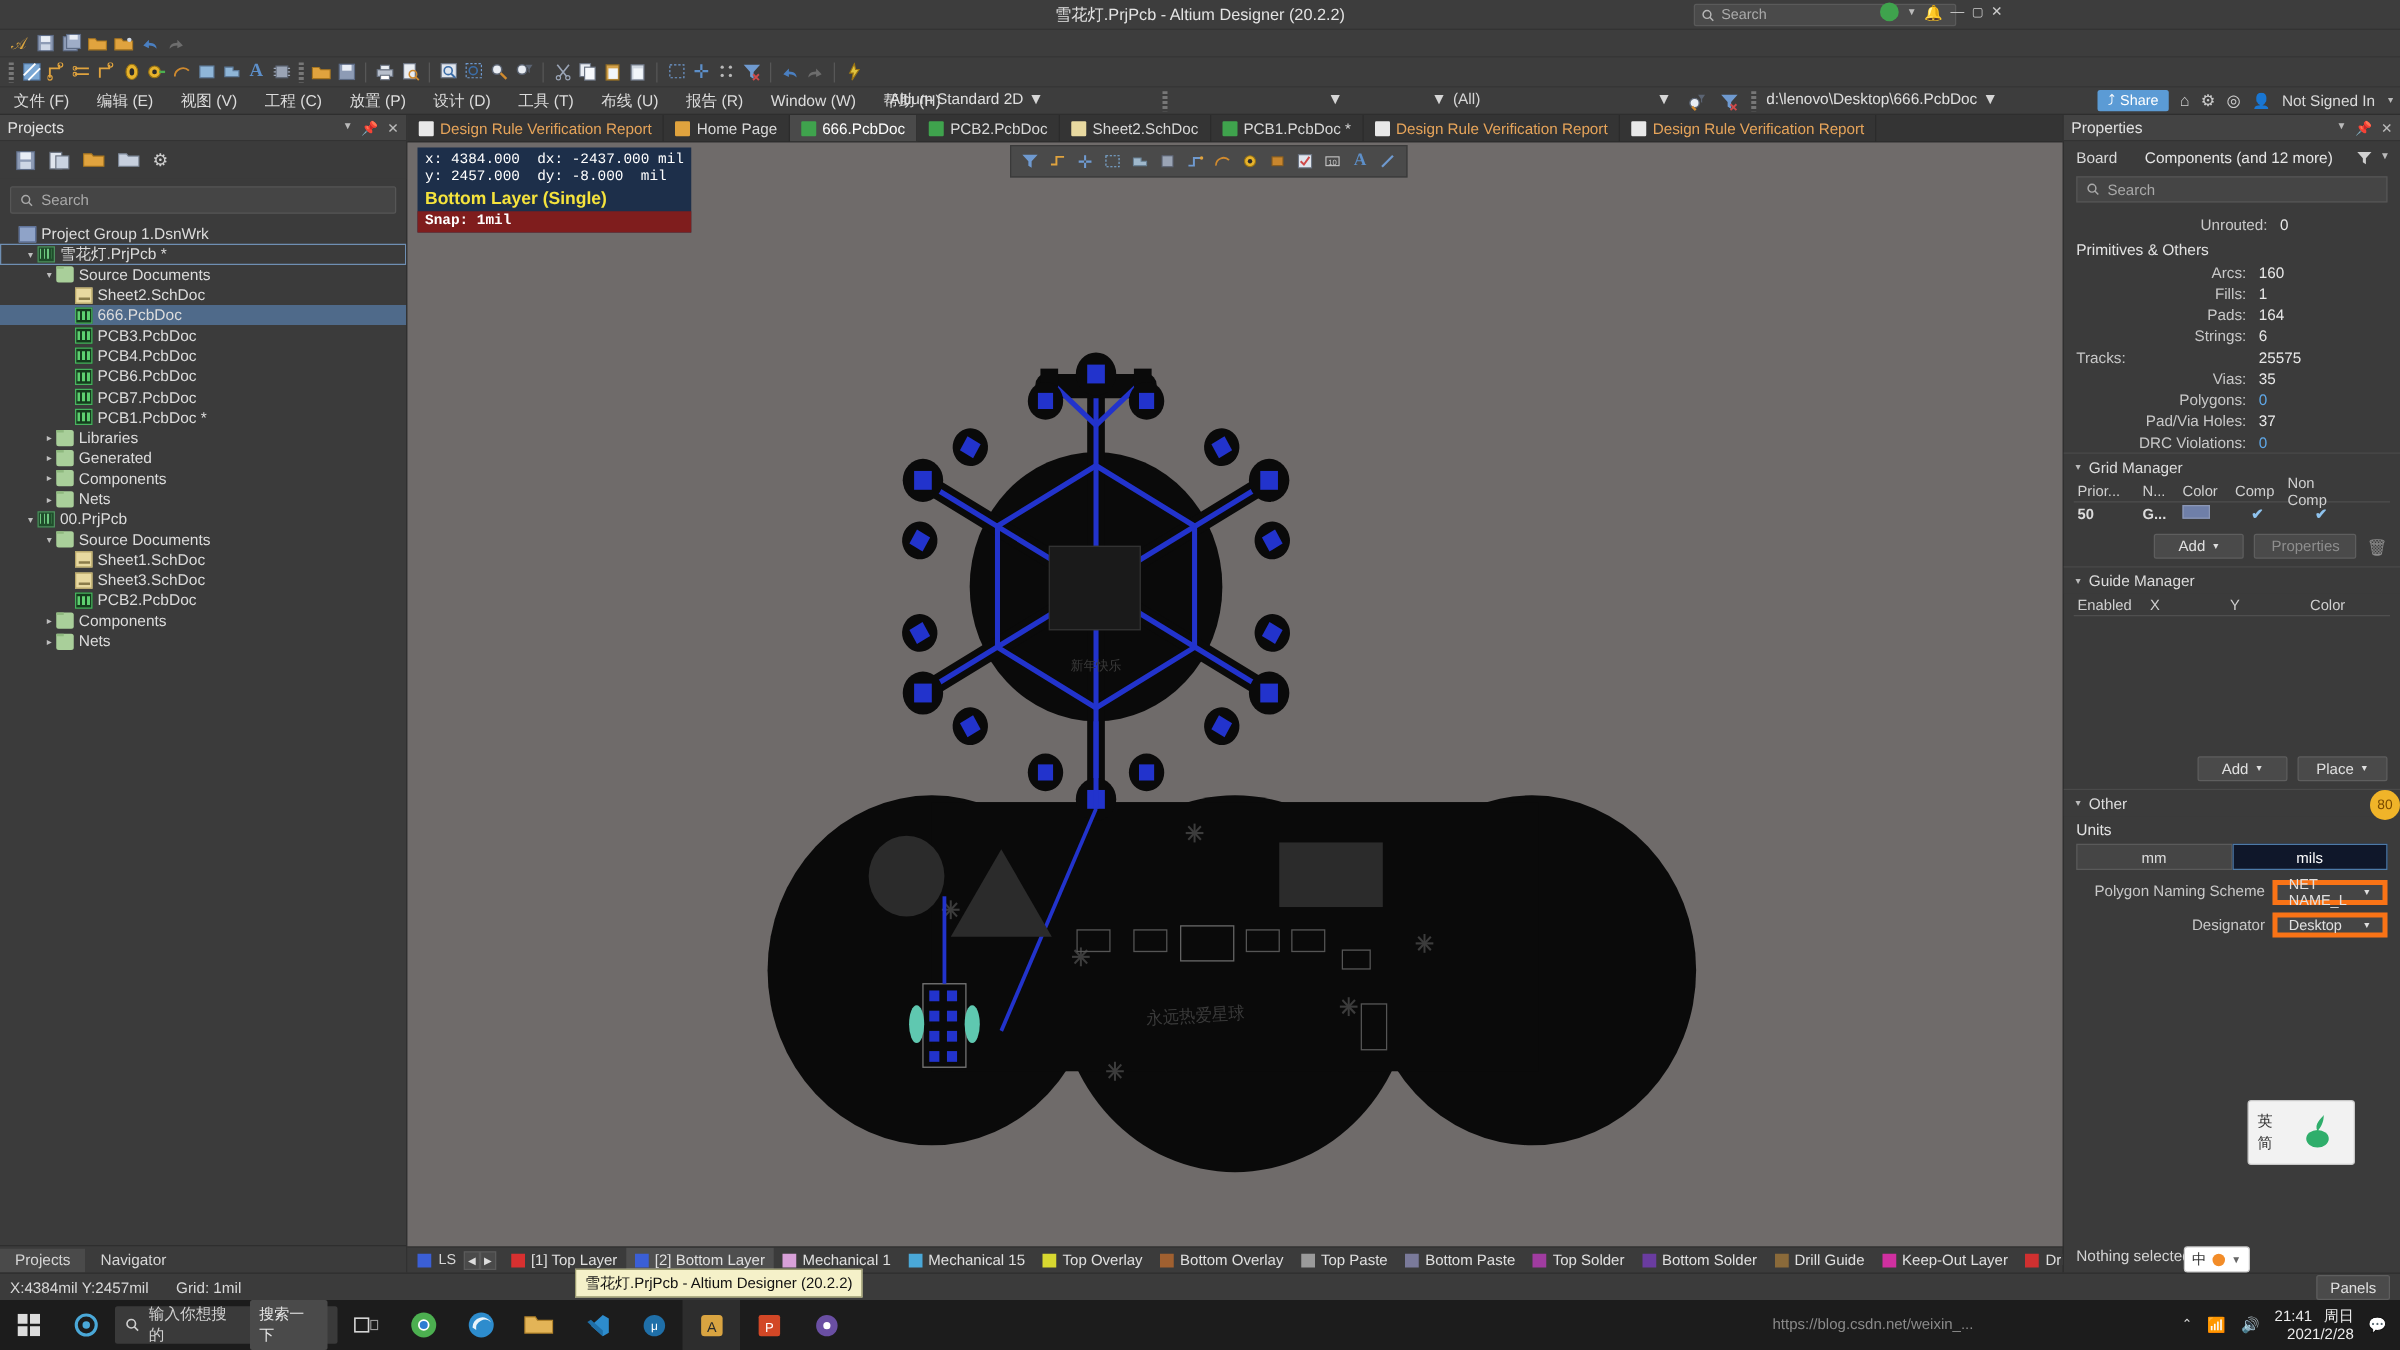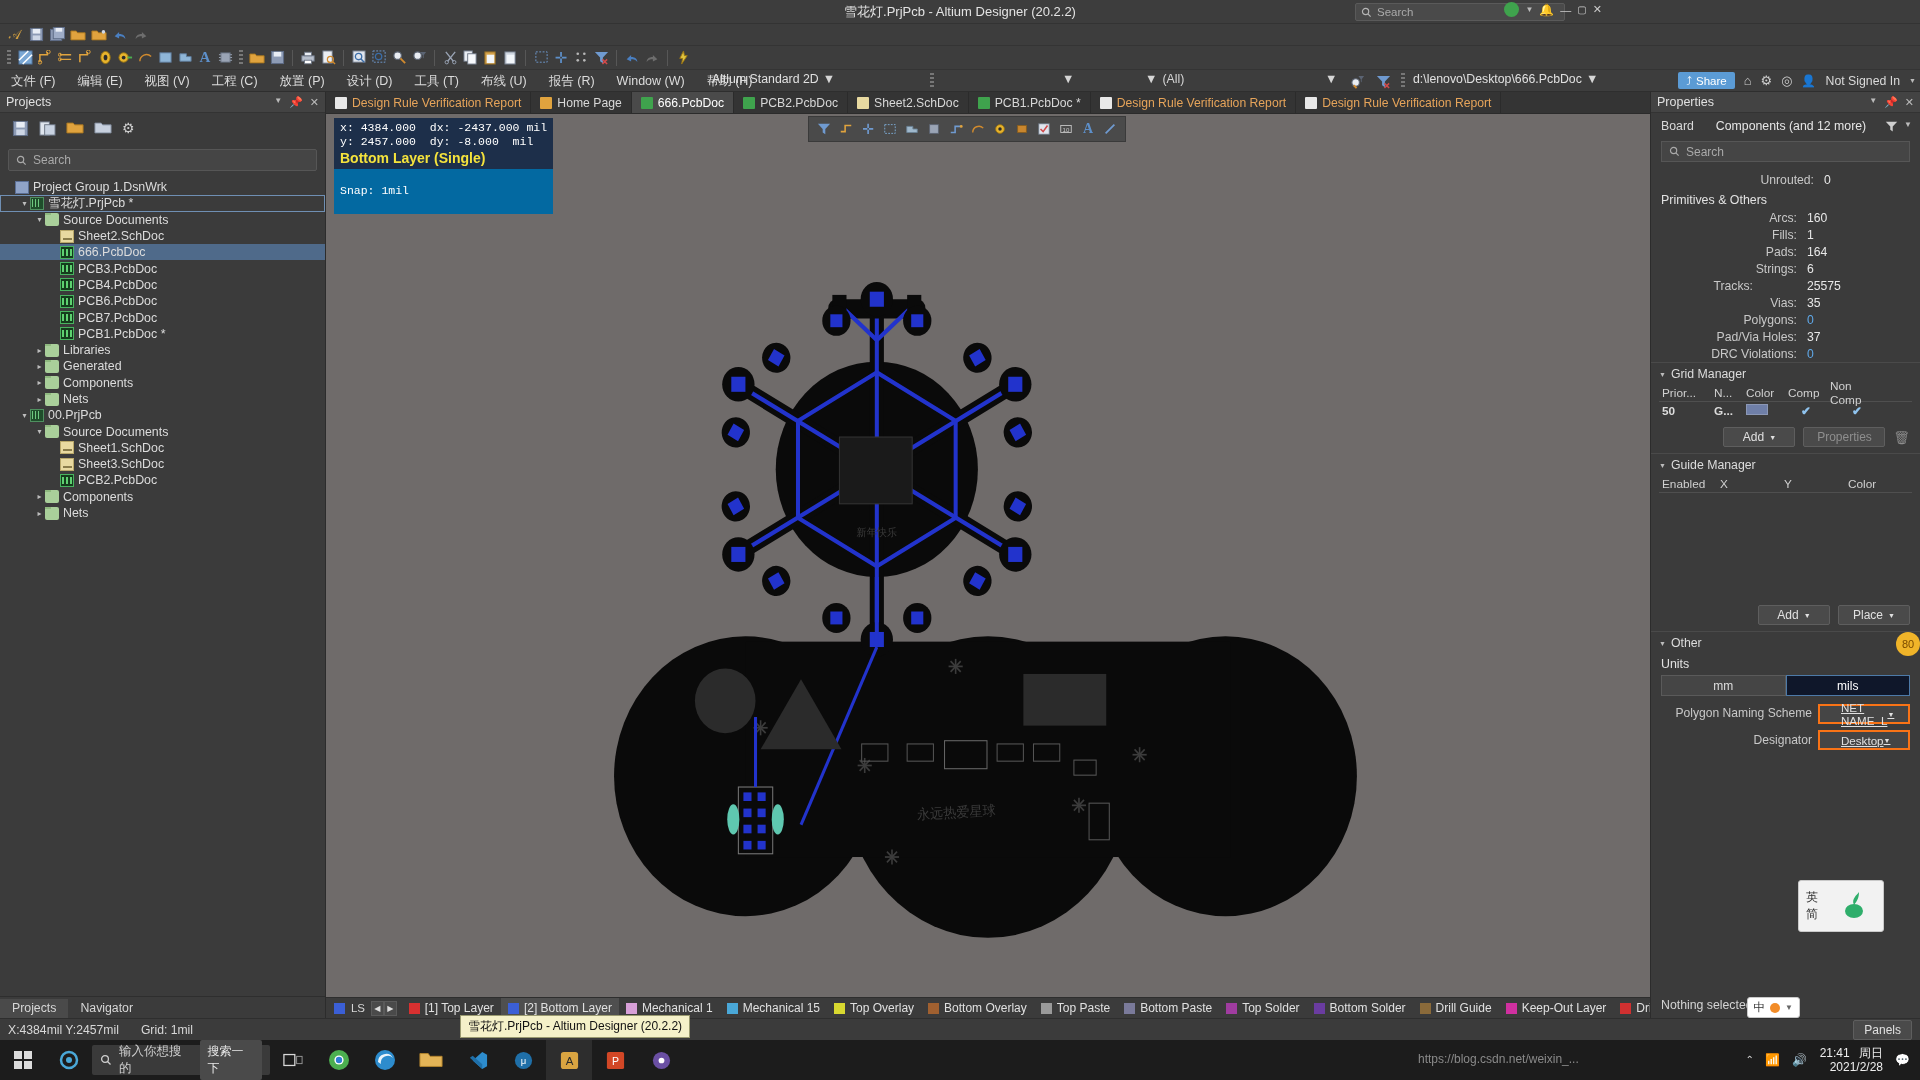--- a/index.html
+++ b/index.html
@@ -76,21 +76,21 @@
   .doctabs { height:22px; background:#343434; display:flex; align-items:stretch; flex:0 0 22px;
       border-bottom:1px solid #2b2b2b;}
   .dtab { display:flex; align-items:center; gap:5px; padding:0 9px; font-size:12.2px; color:#d8d8d8;
       border-right:1px solid #2b2b2b; white-space:nowrap;}
   .dtab.active { background:#4a4a4a; color:#fff;}
   .dtab .dico{width:12px;height:12px;display:inline-block;border-radius:1px;}
   .canvas-wrap { flex:1 1 auto; position:relative; background:#6f6b6a; overflow:hidden;}
   .hud { position:absolute; left:8px; top:4px; background:#1d2f4a; padding:3px 6px 4px 6px; min-width:202px;
       font-family:"Liberation Mono", monospace; font-size:11.5px; color:#ffffff; line-height:1.25;}
   .hud .layer{color:#f5e33c; font-weight:bold; font-size:14px; font-family:"Liberation Sans",sans-serif;}
-  .hud .snapbar{ background:#0369a1; margin:2px -6px -4px -6px; padding:15px 6px; color:#fff; font-weight:normal;}
+  .hud .snapbar{ background:#7f1d1d; margin:2px -6px -4px -6px; padding:1px 6px; color:#fff; font-weight:bold;}
   .ftoolbar { position:absolute; left:calc(50% - 180px); top:2px; height:26px; background:#4a4a4a;
       display:flex; align-items:center; gap:2px; padding:0 5px; border:1px solid #3a3a3a;}
   .fti{ width:20px;height:20px;display:inline-flex;align-items:center;justify-content:center;font-size:12px;}
 
   
   .layerbar { height:21px; background:#3b3b3b; display:flex; align-items:center; gap:0; flex:0 0 21px;
       font-size:12px; border-top:1px solid #2e2e2e; overflow:hidden;}
   .lchip { display:flex; align-items:center; gap:5px; padding:0 7px; height:21px; white-space:nowrap; color:#e0e0e0;}
   .lchip.active{ background:#4f4f4f; }
   .sw { width:11px;height:11px;display:inline-block;}
@@ -114,22 +114,22 @@
   .gridtbl .hr>div{ padding:0 3px; }
   .gridtbl .dr{ display:flex; height:17px; align-items:center; color:#dcdcdc;font-weight:bold;}
   .gridtbl .dr>div{ padding:0 3px; }
   .btn { height:20px; background:#4a4a4a; border:1px solid #5e5e5e; color:#e0e0e0; font-size:12px;
       display:inline-flex; align-items:center; justify-content:center; gap:5px; padding:0 10px; border-radius:2px;}
   .btn.dis{ color:#8e8e8e; }
   .unitseg { display:flex; margin:4px 10px 0 10px; height:21px;}
   .unitseg div{ flex:1; display:flex; align-items:center; justify-content:center; font-size:12px;
       border:1px solid #5a5a5a; background:#454545; color:#ddd;}
   .unitseg div.on{ background:#0f172a; border-color:#4d7aa8; color:#fff;text-align:center;}
-  .selbox{ height:20px; background:#454545;border:2px solid #f97316; display:flex; align-items:center;
-      justify-content:space-between; padding:0 21px; font-size:11.6px; color:#e0e0e0;text-decoration:underline;}
+  .selbox{ height:20px; background:#454545;border:4px solid #f97316; display:flex; align-items:center;
+      justify-content:space-between; padding:0 9px; font-size:11.6px; color:#e0e0e0;}
 
   
   .statusbar{ height:22px; background:#3b3b3b; display:flex; align-items:center; padding:0 8px;
       font-size:12.2px; color:#d8d8d8; flex:0 0 22px; border-top:1px solid #2e2e2e; position:relative;}
   .tooltip{ position:absolute; left:460px; top:-4px; background:#f5f1c9; color:#111; border:1px solid #9a9a70;
       font-size:12px; padding:2px 7px; }
 
   
   .taskbar{ height:40px; background:#1c1c1c; display:flex; align-items:center; gap:0; flex:0 0 40px;}
   .tb-item{ width:46px;height:40px;display:flex;align-items:center;justify-content:center;}
@@ -1040,21 +1040,21 @@
             <span class="vl">1</span>
           </div>
           <div class="rowlbl" style="justify-content: flex-end;">
             <span class="lb" style="margin-right: 10px;">Pads:</span>
             <span class="vl">164</span>
           </div>
           <div class="rowlbl" style="justify-content: flex-end;">
             <span class="lb" style="margin-right: 10px;">Strings:</span>
             <span class="vl">6</span>
           </div>
-          <div class="rowlbl" style="justify-content: flex-end; gap: 44px;">
+          <div class="rowlbl" style="justify-content: space-between; gap: 44px;">
             <span class="lb" style="margin-right: 10px;">Tracks:</span>
             <span class="vl">25575</span>
           </div>
           <div class="rowlbl" style="justify-content: flex-end;">
             <span class="lb" style="margin-right: 10px;">Vias:</span>
             <span class="vl">35</span>
           </div>
           <div class="rowlbl" style="justify-content: flex-end;">
             <span class="lb" style="margin-right: 10px;">Polygons:</span>
             <span class="vl blue">0</span>

